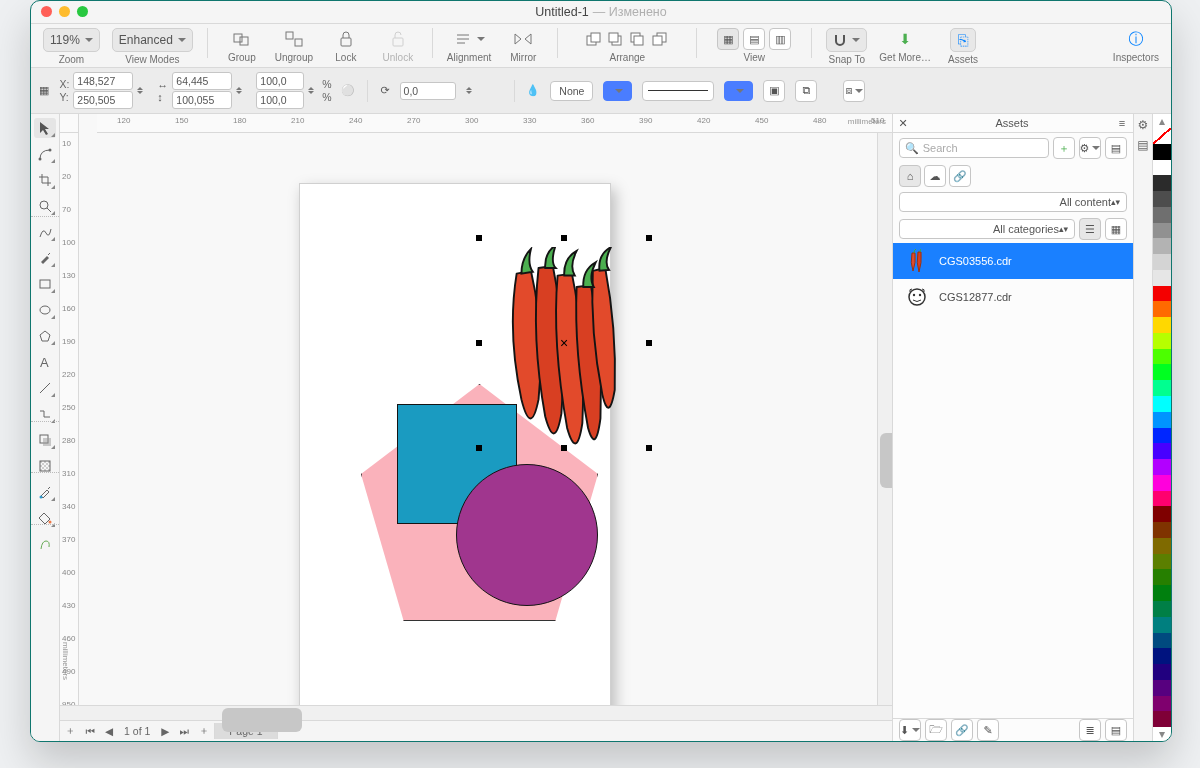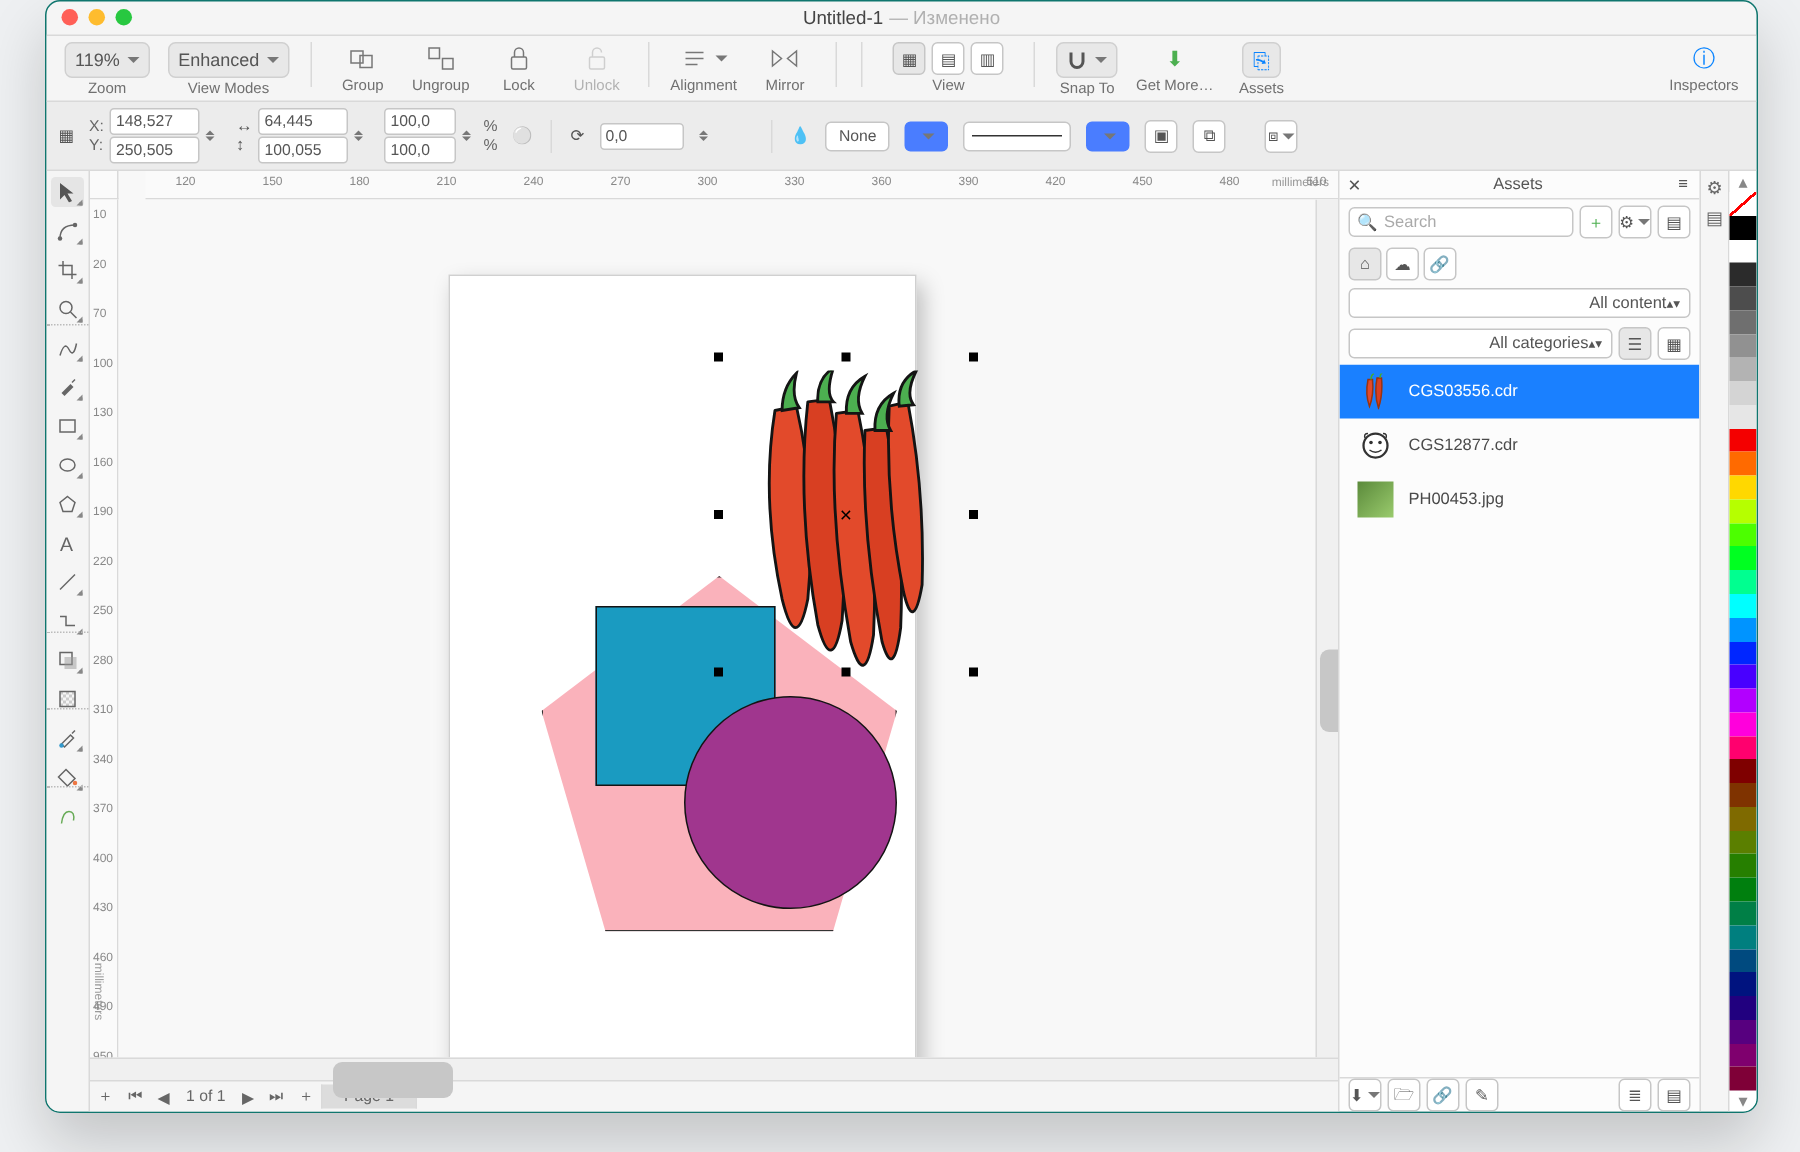--- a/index.html
+++ b/index.html
@@ -193,20 +193,41 @@
     <div class="tbtn">
       <div class="ic">
           <svg width="22" height="14">
             <path d="M3 12 L3 2 L9 7 Z" fill="none" stroke="#777"></path>
             <path d="M19 12 L19 2 L13 7 Z" fill="none" stroke="#777"></path>
           </svg>
         </div>
       <div class="lab">Mirror</div>
     </div>
     <div class="sep"></div>
+    <div class="tbtn" style="min-width:110px">
+      <div class="ic" style="gap:6px">
+        <svg width="16" height="14">
+            <rect x="1" y="4" width="9" height="9" fill="#fff" stroke="#777"></rect>
+            <rect x="5" y="1" width="9" height="9" fill="#fff" stroke="#777"></rect>
+          </svg>
+        <svg width="16" height="14">
+            <rect x="4" y="4" width="9" height="9" fill="#fff" stroke="#777"></rect>
+            <rect x="1" y="1" width="9" height="9" fill="#fff" stroke="#777"></rect>
+          </svg>
+        <svg width="16" height="14">
+            <rect x="1" y="1" width="9" height="9" fill="#fff" stroke="#777"></rect>
+            <rect x="4" y="4" width="9" height="9" fill="#fff" stroke="#777"></rect>
+          </svg>
+        <svg width="16" height="14">
+            <rect x="5" y="1" width="9" height="9" fill="#fff" stroke="#777"></rect>
+            <rect x="1" y="4" width="9" height="9" fill="#fff" stroke="#777"></rect>
+          </svg>
+      </div>
+      <div class="lab">Arrange</div>
+    </div>
     <div class="sep"></div>
     <div class="tbtn" style="min-width:70px">
       <div class="ic" style="gap:4px">
         <span class="icbtn on">▦</span>
         <span class="icbtn">▤</span>
         <span class="icbtn">▥</span>
       </div>
       <div class="lab">View</div>
     </div>
     <div class="sep"></div>
@@ -569,24 +590,20 @@
             <div class="thumb">
               <svg width="22" height="22" viewBox="0 0 22 22">
                 <circle cx="11" cy="11" r="8" fill="#fff" stroke="#333" stroke-width="1.5"></circle>
                 <circle cx="8" cy="9" r="1.2" fill="#333"></circle>
                 <circle cx="14" cy="9" r="1.2" fill="#333"></circle>
                 <path d="M7 14 Q11 17 15 14" fill="none" stroke="#333"></path>
                 <path d="M4 6 Q3 3 6 3 M18 6 Q19 3 16 3" fill="none" stroke="#333"></path>
               </svg>
             </div>
             <div class="nm">CGS12877.cdr</div>
-          </div>
-          <div class="asset">
-            <div class="thumb" style="background: linear-gradient(135deg, rgb(91, 138, 59), rgb(154, 203, 109));"></div>
-            <div class="nm">PH00453.jpg</div>
           </div>
         </div>
       <div class="panel-ftr">
         <span class="icbtn chev">⬇</span>
         <span class="icbtn">🗁</span>
         <span class="icbtn">🔗</span>
         <span class="icbtn">✎</span>
         <span style="flex:1"></span>
         <span class="icbtn">≣</span>
         <span class="icbtn">▤</span>

